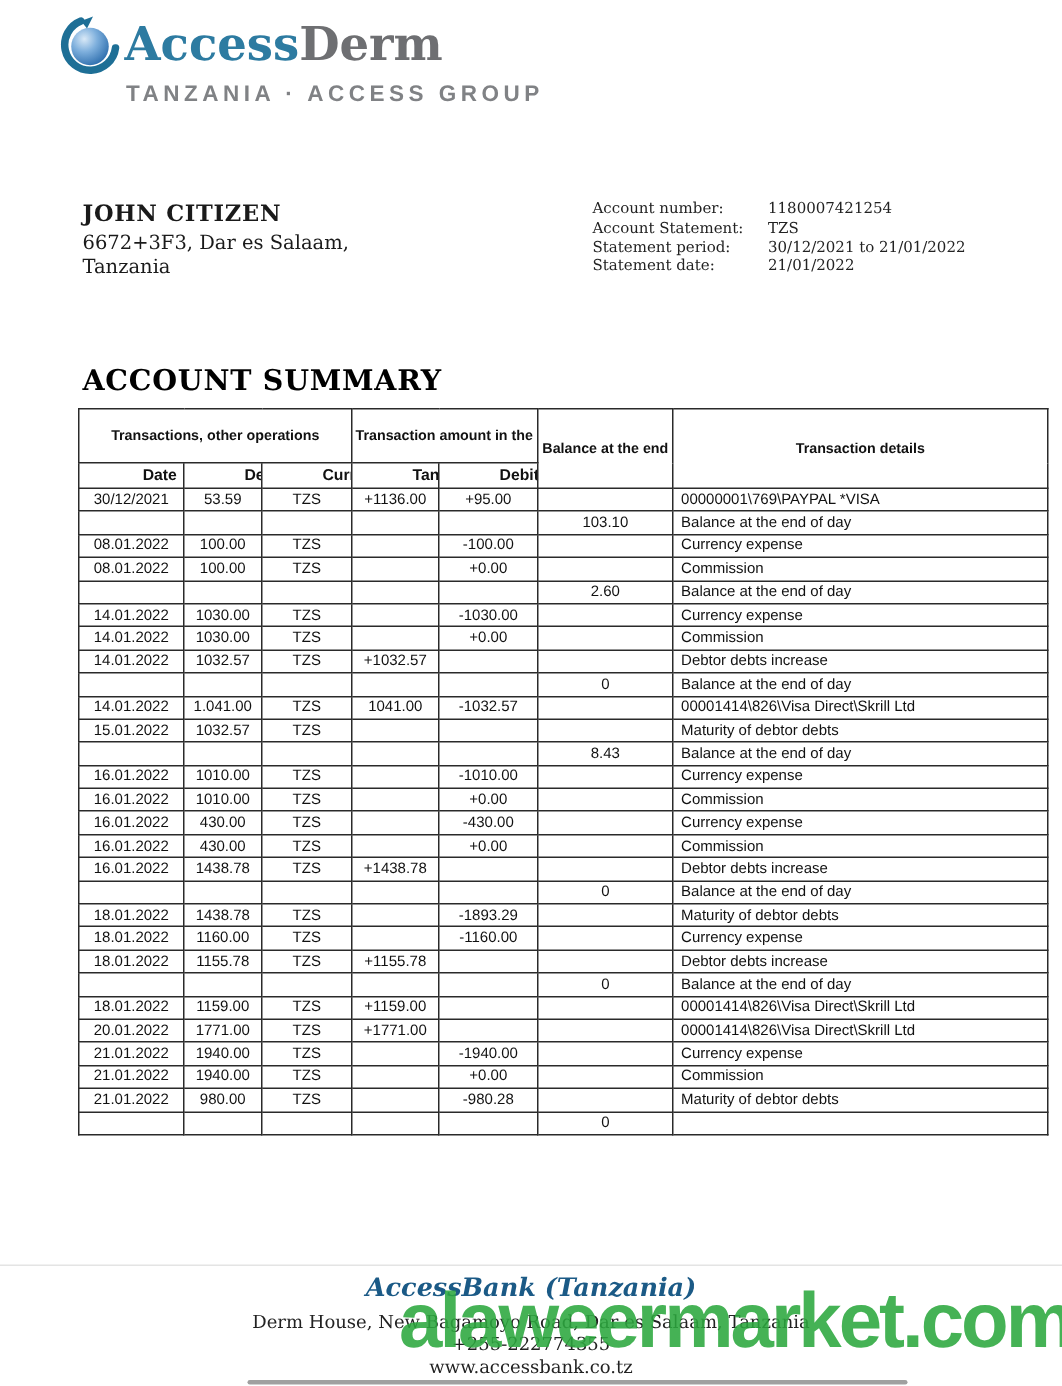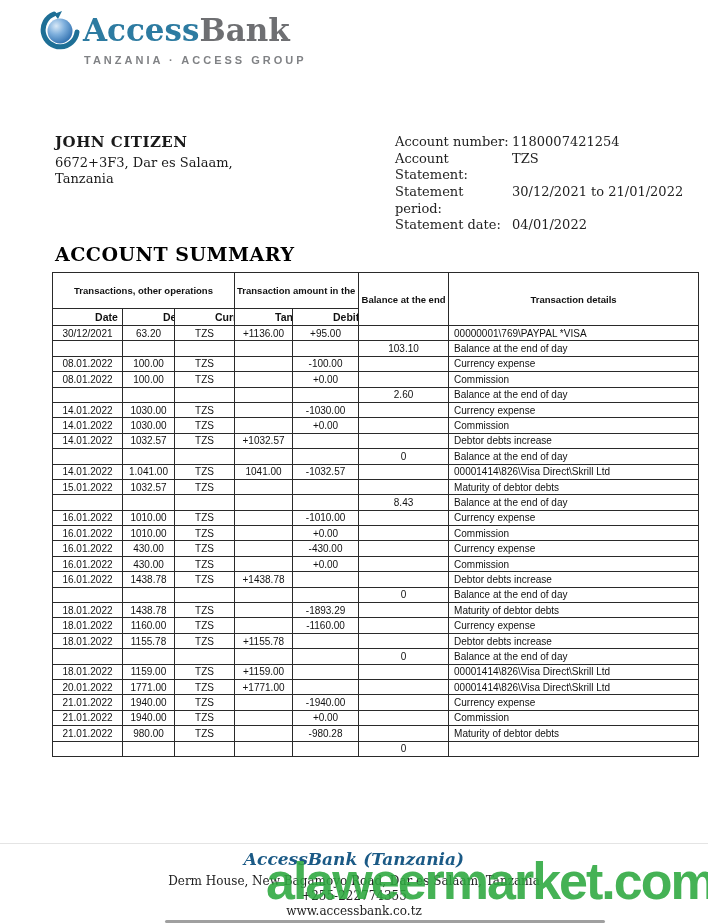--- a/index.html
+++ b/index.html
@@ -13,27 +13,27 @@
   
   .logo { position:absolute; top:10px; left:40px; }
   .logo-row { display:flex; align-items:center; }
   .globe { width:40px; height:40px; margin-right:3px; }
   .logo-text { font-size:31px; font-weight:bold; letter-spacing:0; line-height:1; }
   .logo-text .primary { color:#2d7ba1; }
   .logo-text .secondary { color:#6e6f72; }
   .tagline {
     margin:4px 0 0 44px;
     font-family:"Liberation Sans", sans-serif;
-    font-size:11px; font-weight:bold; letter-spacing:3px; color:#808285;
+    font-size:15px; font-weight:bold; letter-spacing:3px; color:#808285;
   }
 
   
   .customer { position:absolute; top:133px; left:55px; font-size:13px; line-height:1.3; }
   .customer .name { font-size:15px; font-weight:bold; letter-spacing:0.5px; margin-bottom:2px; }
-  .acct-info { position:absolute; top:134px; left:395px; font-size:13px; line-height:1.28; color:#222; }
+  .acct-info { position:absolute; top:134px; left:395px; font-size:10px; line-height:1.28; color:#222; }
   .acct-row { display:flex; }
   .acct-label { width:117px; }
   .acct-value { white-space:nowrap; }
 
   
   .summary-title {
     position:absolute; top:243px; left:55px;
     font-size:19px; font-weight:bold; letter-spacing:0.5px; color:#000;
   }
 
@@ -80,21 +80,21 @@
           <radialGradient id="gl" cx="35%" cy="30%" r="75%">
             <stop offset="0%" stop-color="#d9e9f7"></stop>
             <stop offset="45%" stop-color="#7fb0dd"></stop>
             <stop offset="100%" stop-color="#2f6fae"></stop>
           </radialGradient>
         </defs>
         <path d="M14 4 A17 17 0 1 0 37 22" fill="none" stroke="#1e6f96" stroke-width="5" stroke-linecap="round"></path>
         <path d="M14 4 L22 1 L18 9 Z" fill="#1e6f96"></path>
         <circle cx="20" cy="21" r="12.5" fill="url(#gl)"></circle>
       </svg>
-      <div class="logo-text"><span class="primary">Access</span><span class="secondary">Bank</span></div>
+      <div class="logo-text"><span class="primary">Access</span><span class="secondary">Derm</span></div>
     </div>
     <div class="tagline">TANZANIA · ACCESS GROUP</div>
   </div>
 
   <div class="customer">
     <div class="name">JOHN CITIZEN</div>
     <div>6672+3F3, Dar es Salaam,</div>
     <div>Tanzania</div>
   </div>
 
@@ -106,21 +106,21 @@
     <div class="acct-row">
       <span class="acct-label">Account Statement:</span>
       <span class="acct-value">TZS</span>
     </div>
     <div class="acct-row">
       <span class="acct-label">Statement period:</span>
       <span class="acct-value">30/12/2021 to 21/01/2022</span>
     </div>
     <div class="acct-row">
       <span class="acct-label">Statement date:</span>
-      <span class="acct-value">04/01/2022</span>
+      <span class="acct-value">21/01/2022</span>
     </div>
   </div>
 
   <div class="summary-title">ACCOUNT SUMMARY</div>
 
   <div class="tbl-wrap">
     <table>
       <colgroup>
         <col class="c-date">
           <col class="c-amount">
@@ -141,21 +141,21 @@
           <th class="sub-th">Date</th>
           <th class="sub-th">Debits</th>
           <th class="sub-th">Currency</th>
           <th class="sub-th">Tanzania</th>
           <th class="sub-th">Debits</th>
         </tr>
       </thead>
       <tbody>
           <tr>
             <td class="col-date">30/12/2021</td>
-            <td class="col-amount">63.20</td>
+            <td class="col-amount">53.59</td>
             <td class="col-currency">TZS</td>
             <td class="col-credits">+1136.00</td>
             <td class="col-debits">+95.00</td>
             <td class="col-balance"></td>
             <td class="col-details">00000001\769\PAYPAL *VISA</td>
           </tr>
           <tr>
             <td class="col-date"></td>
             <td class="col-amount"></td>
             <td class="col-currency"></td>

